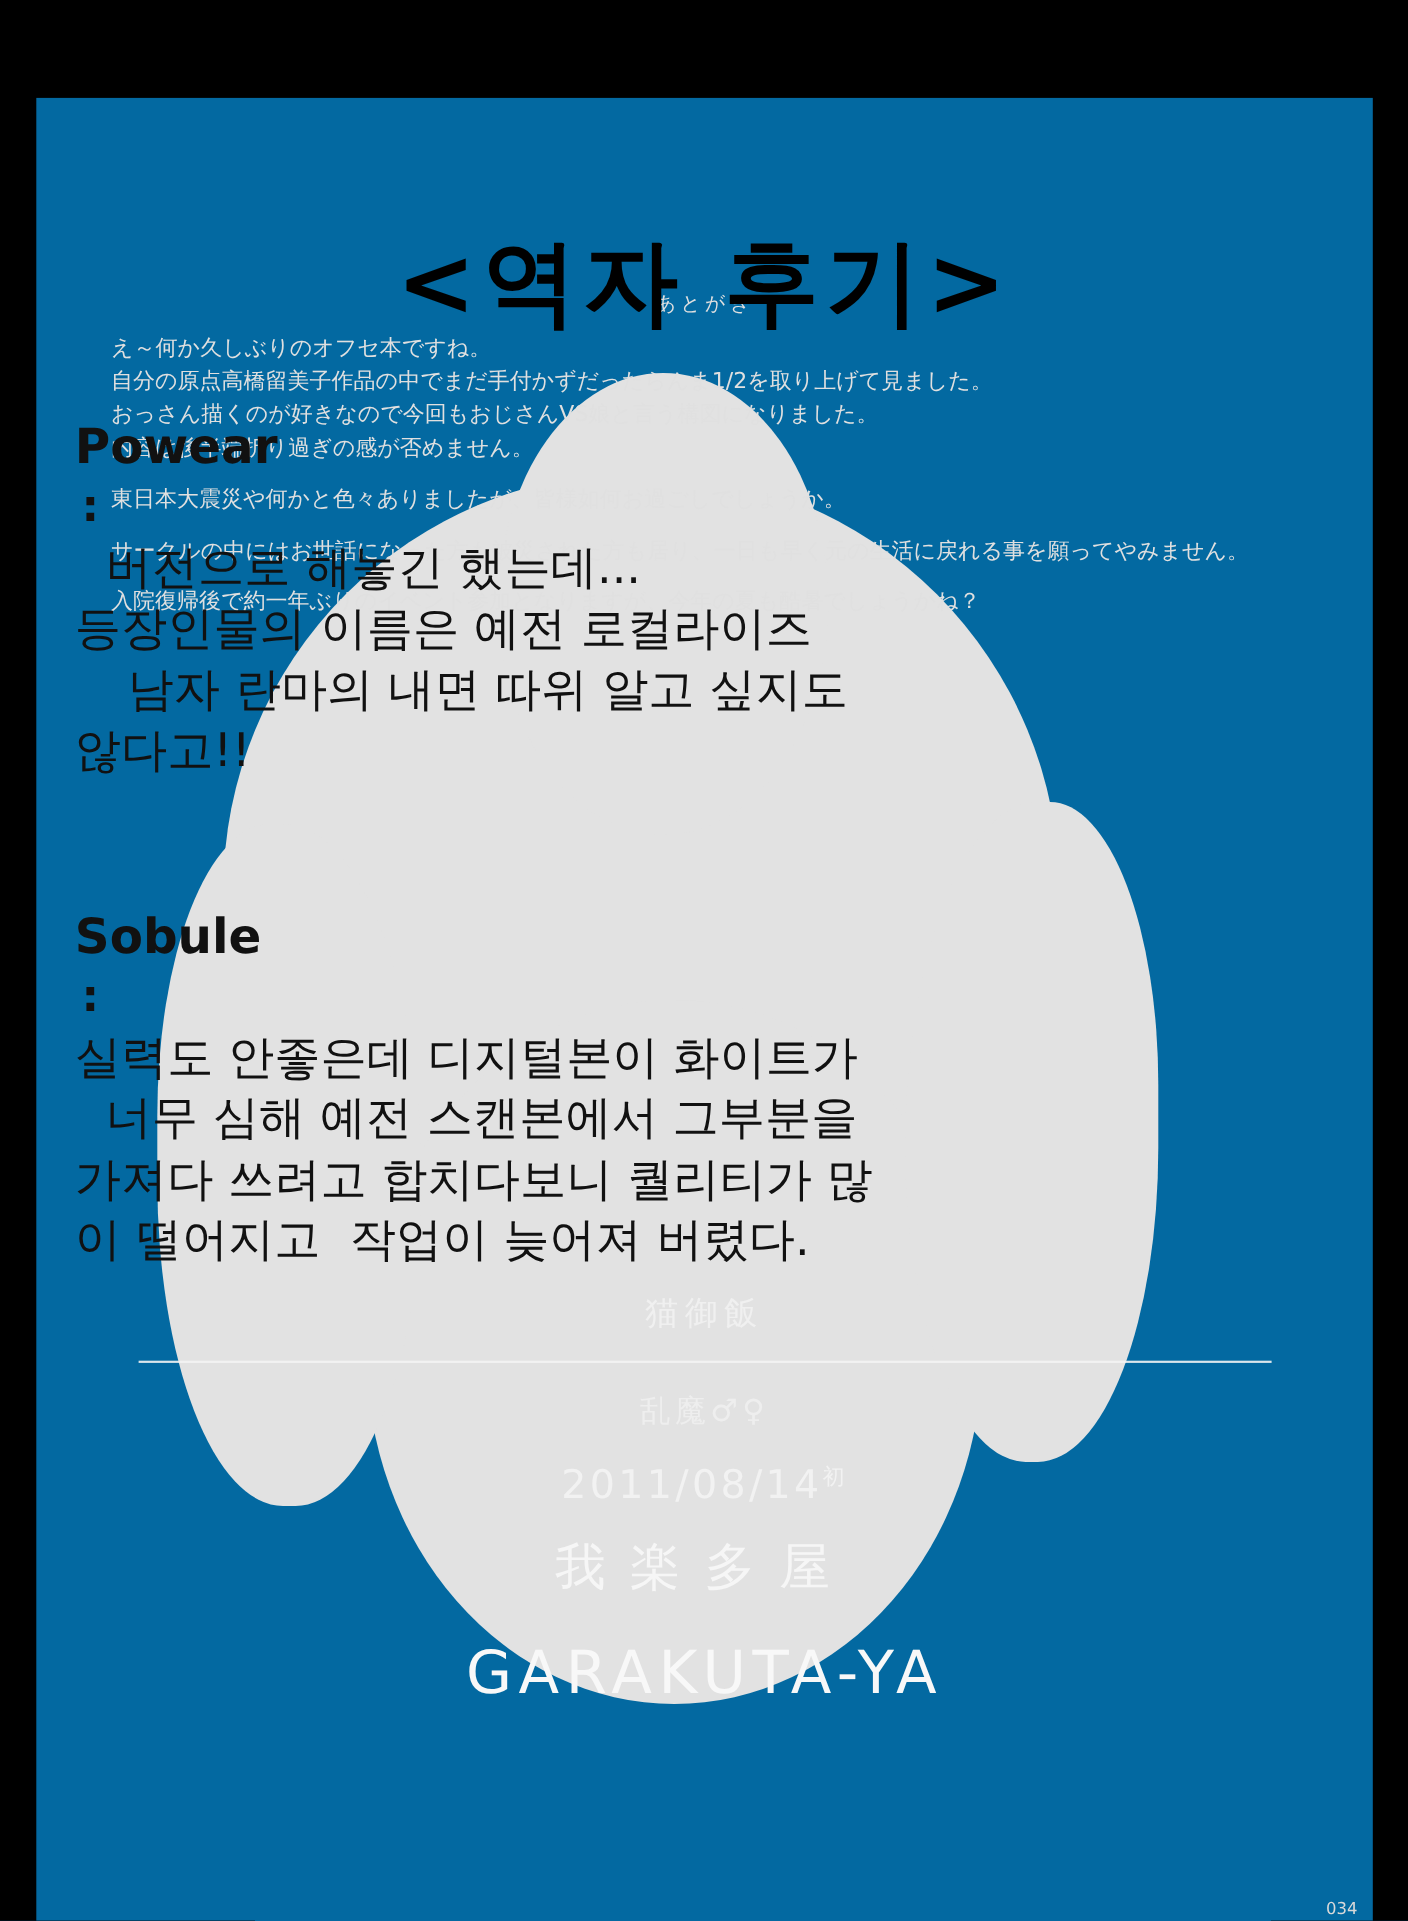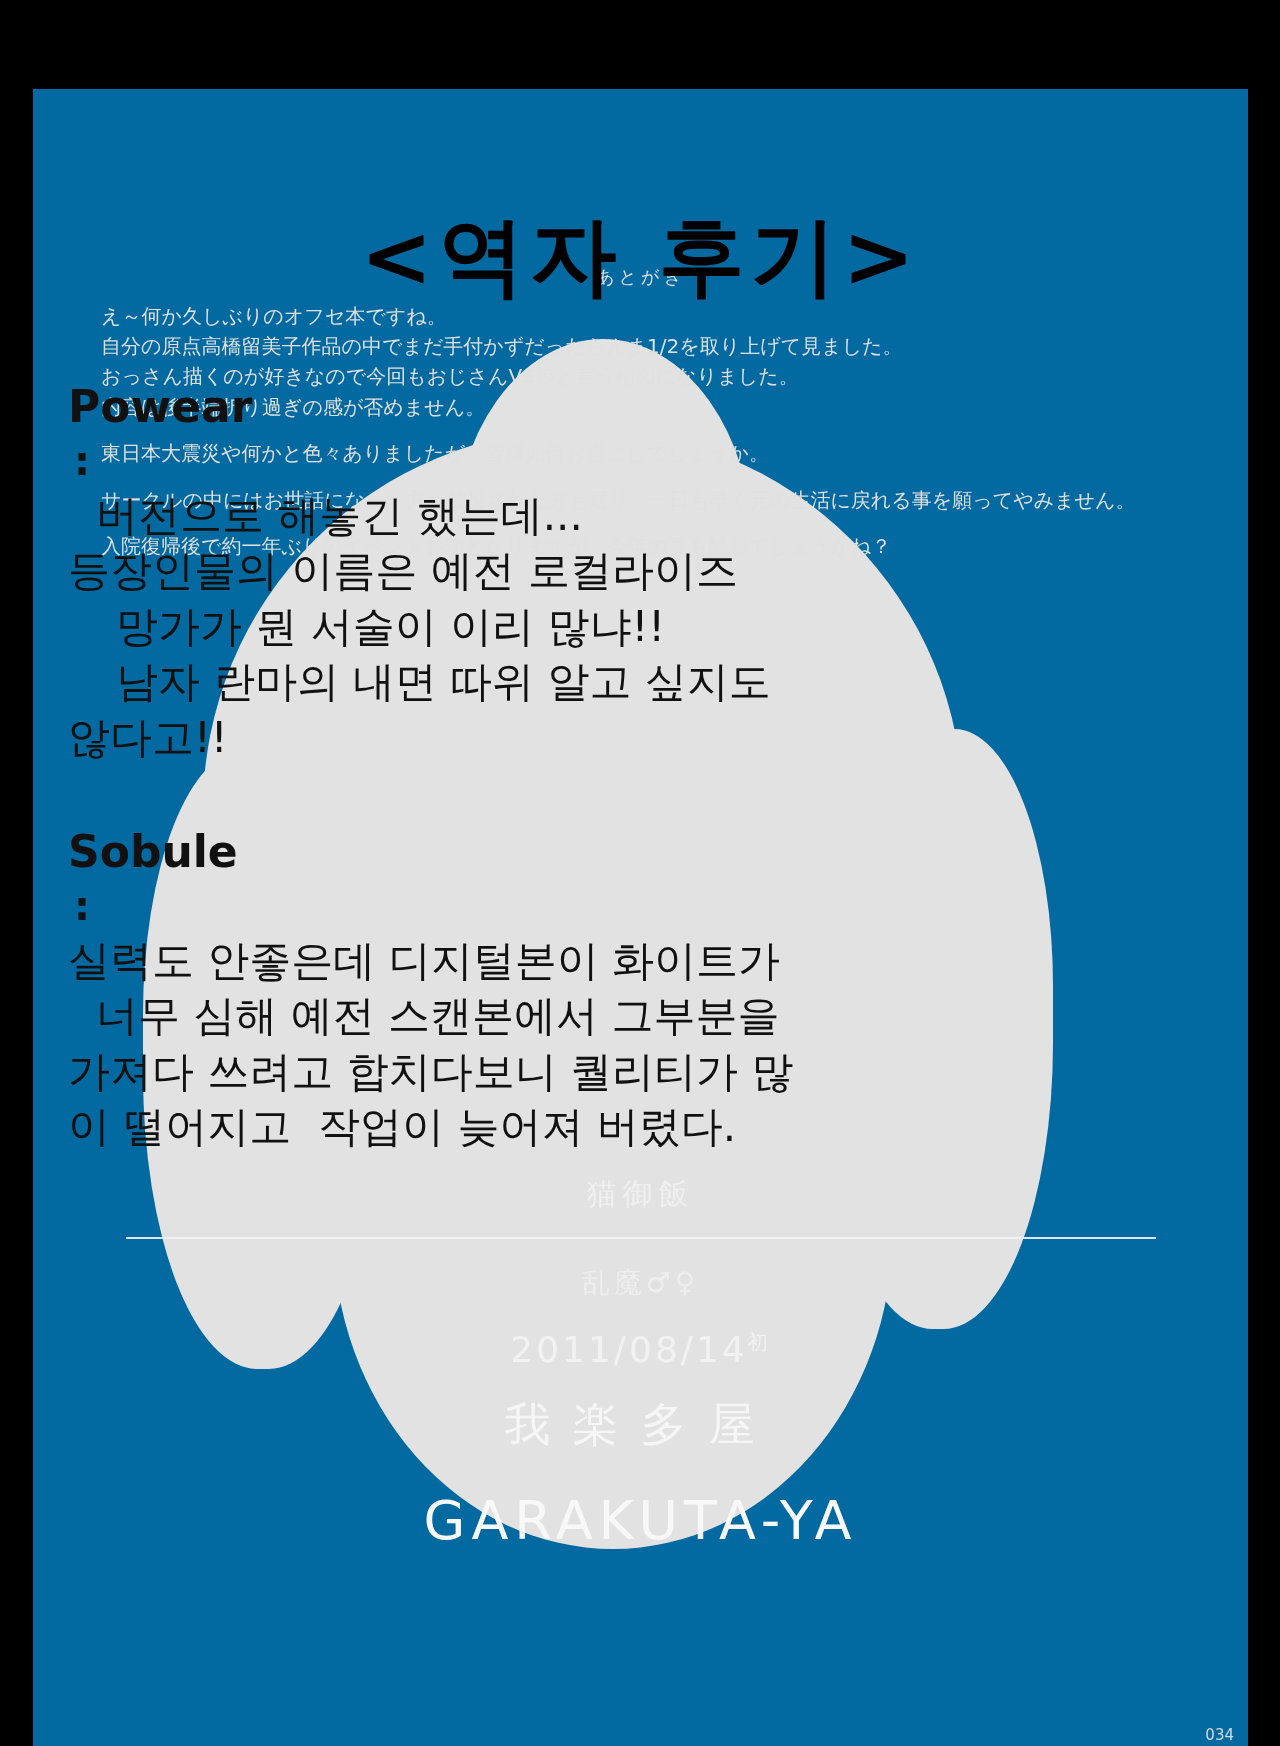--- a/index.html
+++ b/index.html
@@ -229,21 +229,20 @@
   </div>
 
   <div class="notes">
 
     <div class="note note-1">
       <span class="speaker">Powear</span>
       <span class="colon">:</span>
       <span class="body">
         <span class="ln i1">버전으로 해놓긴 했는데...</span>
         <span class="ln i0">등장인물의 이름은 예전 로컬라이즈</span>
-        <span class="ln i2">망가가 뭔 서술이 이리 많냐!!</span>
         <span class="ln i3">남자 란마의 내면 따위 알고 싶지도</span>
         <span class="ln i0">않다고!!</span>
       </span>
     </div>
 
     <div class="note note-2">
       <span class="speaker">Sobule</span>
       <span class="colon">:</span>
       <span class="body">
         <span class="ln i0">실력도 안좋은데 디지털본이 화이트가</span>

